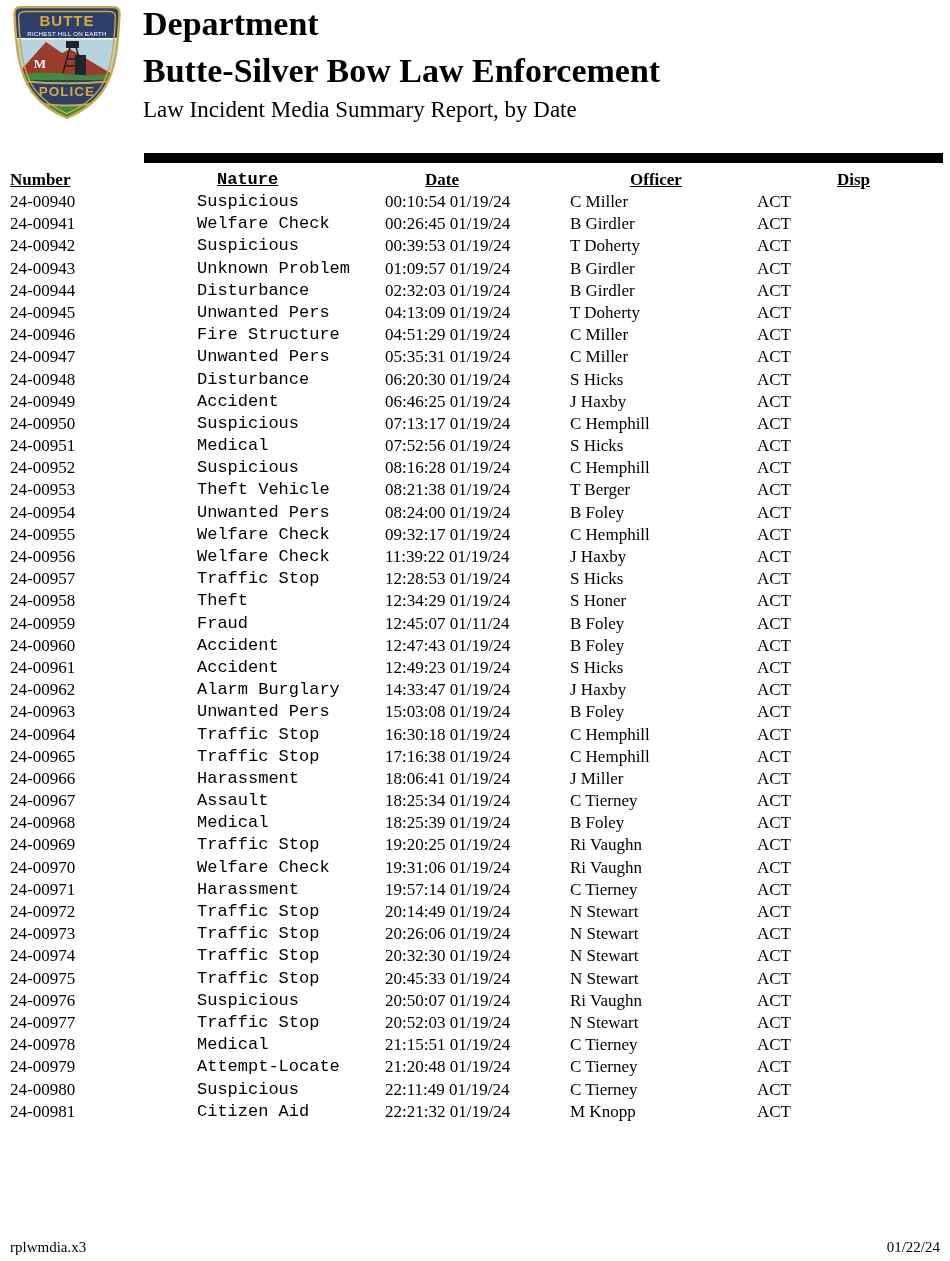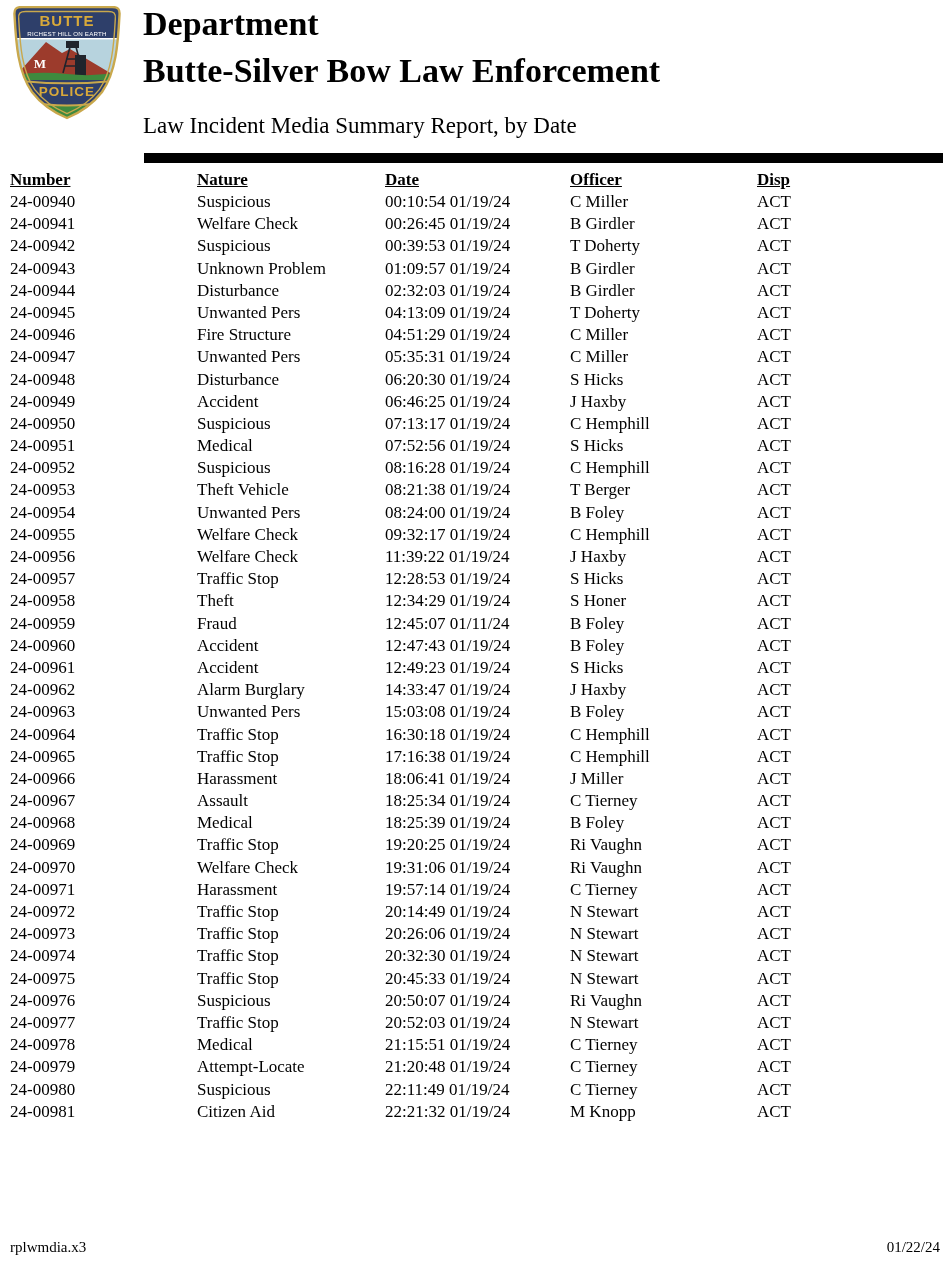--- a/index.html
+++ b/index.html
@@ -8,30 +8,30 @@
     width:950px;height:1261px;
     background:#ffffff;
     color:#000;
     font-family:"Liberation Serif", serif;
     overflow:hidden;
   }
   
   .logo{position:absolute;left:12px;top:6px;}
   .titles{position:absolute;left:143px;top:0;width:800px;}
   .title-line{font-size:34px;font-weight:700;line-height:47px;white-space:nowrap;}
-  .subtitle{font-size:23px;line-height:32px;margin-top:16px;white-space:nowrap;}
+  .subtitle{font-size:23px;line-height:32px;margin-top:0px;white-space:nowrap;}
   
   .divider-bar{position:absolute;left:144px;top:153px;width:799px;height:10px;background:#000;}
   
   .table{position:absolute;left:10px;top:168px;width:933px;font-size:17px;}
   .trow{display:flex;height:22.2px;line-height:22.2px;white-space:nowrap;}
-  .thead{height:23px;line-height:23px;}
+  .thead{height:23px;line-height:23px;gap:20px;}
   .cell{flex:0 0 auto;overflow:visible;}
   .c-number{width:187px;}
-  .c-nature{width:188px;}
+  .c-nature{width:188px;font-family:Liberation Mono, monospace;}
   .c-date{width:185px;font-family:Liberation Serif, serif;}
   .c-officer{width:187px;}
   .c-disp{flex:1 1 auto;}
   .th{font-weight:700;text-decoration:underline;}
   
   .footer{position:absolute;left:10px;top:1238px;width:930px;display:flex;justify-content:space-between;font-size:15px;line-height:18px;}
 </style>
 </head>
 <body>
 

